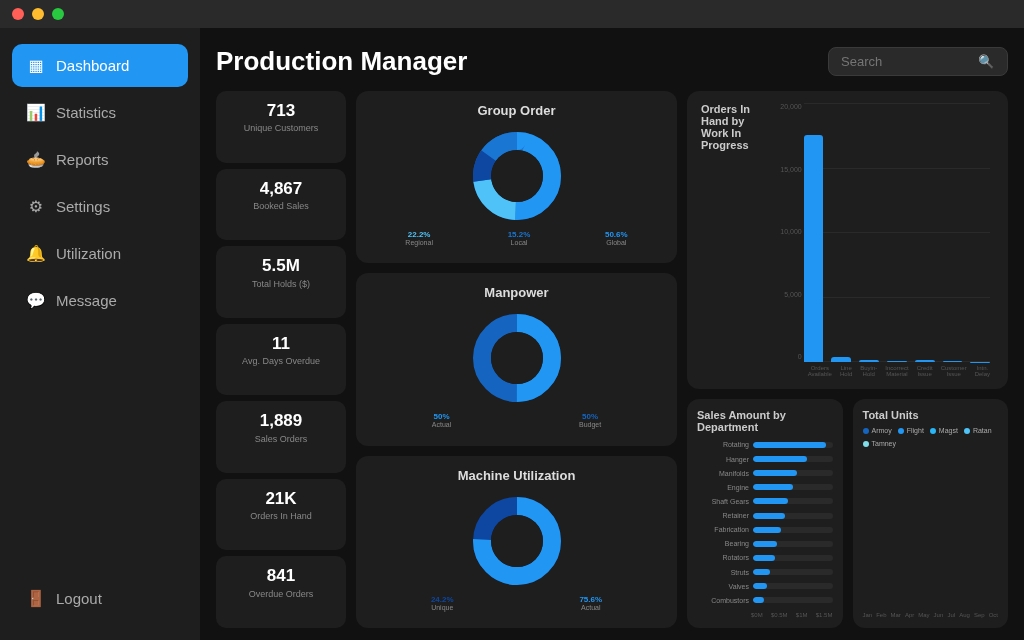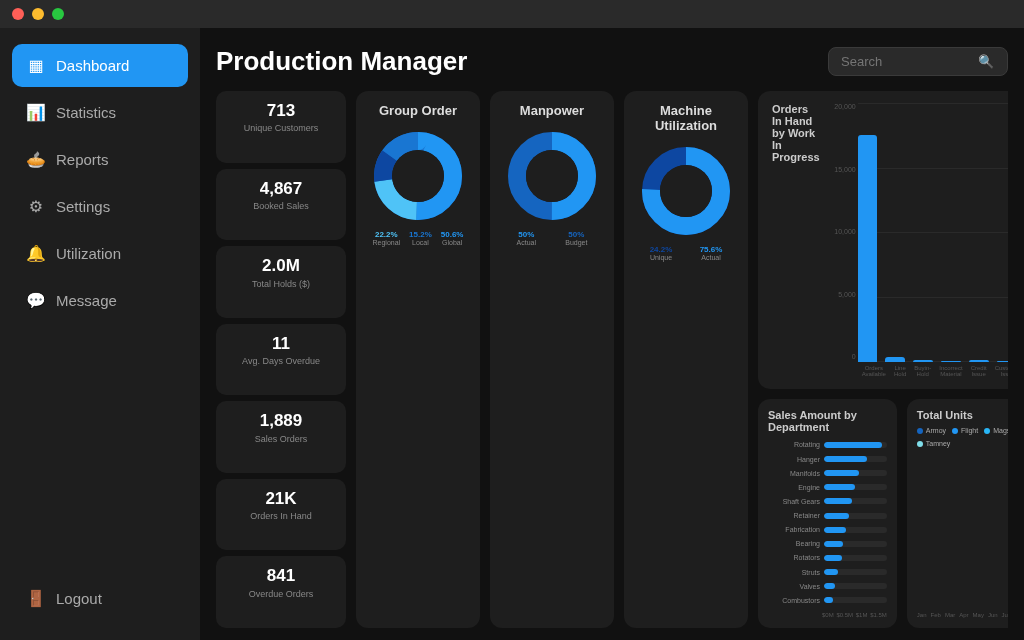--- a/index.html
+++ b/index.html
@@ -131,21 +131,21 @@
       line-height: 1.2;
     }
     .kpi-label {
       font-size: 9px;
       color: #888;
       margin-top: 2px;
     }
     
     .middle-column {
       display: flex;
-      flex-direction: row;
+      flex-direction: column;
       gap: 10px;
       grid-row: 1 / 3;
     }
     .chart-card {
       background: #1e1e1e;
       border-radius: 12px;
       padding: 12px;
       flex: 1;
       display: flex;
       flex-direction: column;
@@ -345,21 +345,21 @@
       <div class="kpi-column">
         <div class="kpi-card">
           <div class="kpi-value">713</div>
           <div class="kpi-label">Unique Customers</div>
         </div>
         <div class="kpi-card">
           <div class="kpi-value">4,867</div>
           <div class="kpi-label">Booked Sales</div>
         </div>
         <div class="kpi-card">
-          <div class="kpi-value">2.0M</div>
+          <div class="kpi-value">5.5M</div>
           <div class="kpi-label">Total Holds ($)</div>
         </div>
         <div class="kpi-card">
           <div class="kpi-value">11</div>
           <div class="kpi-label">Avg. Days Overdue</div>
         </div>
         <div class="kpi-card">
           <div class="kpi-value">1,889</div>
           <div class="kpi-label">Sales Orders</div>
         </div>

